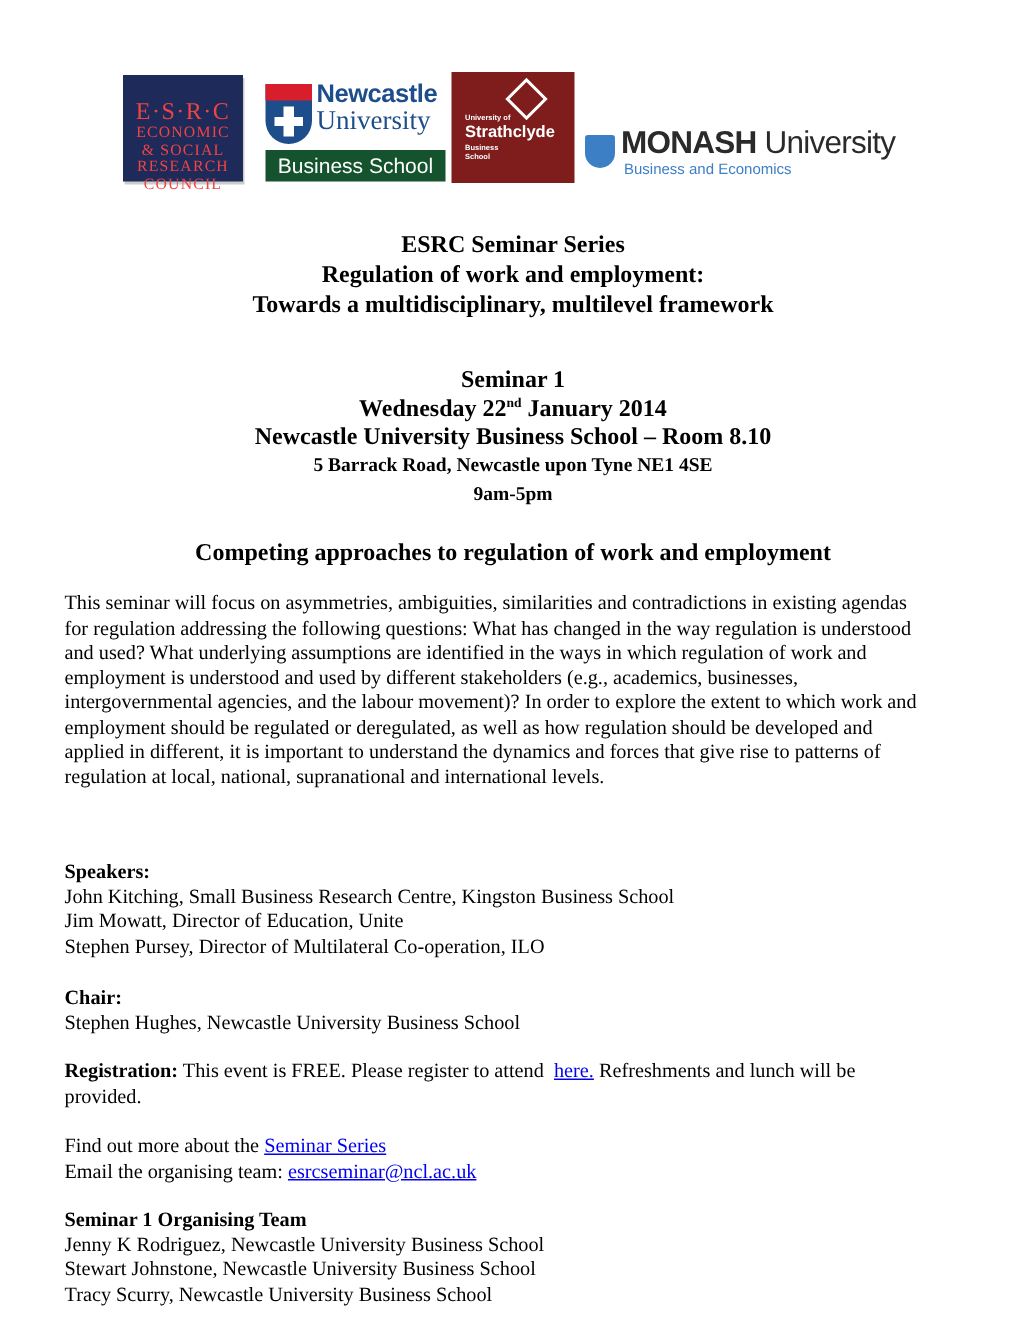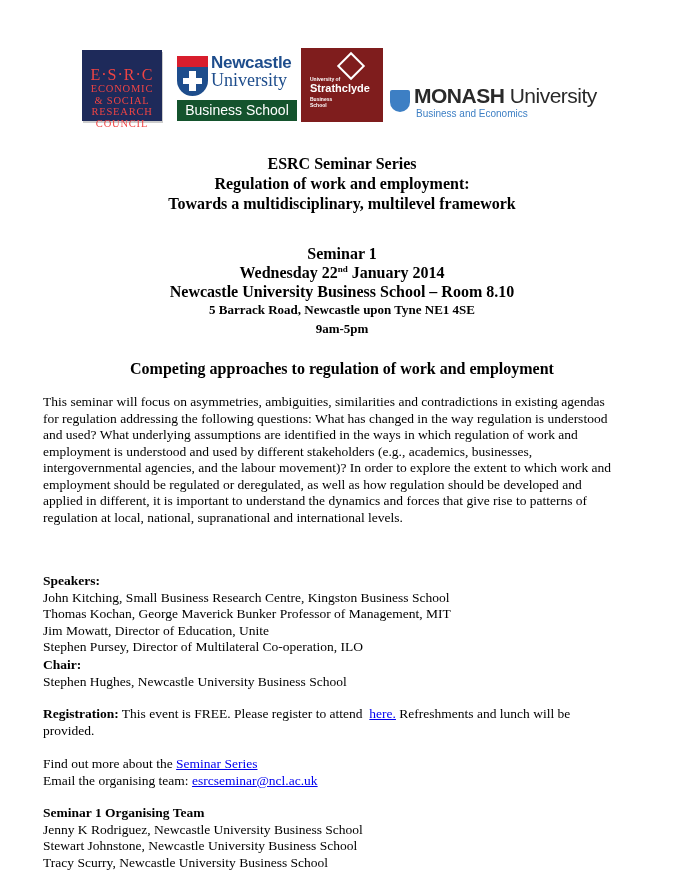--- a/index.html
+++ b/index.html
@@ -114,21 +114,20 @@
   <div class="line">employment is understood and used by different stakeholders (e.g., academics, businesses,</div>
   <div class="line">intergovernmental agencies, and the labour movement)? In order to explore the extent to which work and</div>
   <div class="line">employment should be regulated or deregulated, as well as how regulation should be developed and</div>
   <div class="line">applied in different, it is important to understand the dynamics and forces that give rise to patterns of</div>
   <div class="line">regulation at local, national, supranational and international levels.</div>
 </div>
 
 <div class="abs body" style="top:541px;margin-top:32px;">
   <div class="lbl line">Speakers:</div>
   <div class="line">John Kitching, Small Business Research Centre, Kingston Business School</div>
-  <div class="line">Thomas Kochan, George Maverick Bunker Professor of Management, MIT</div>
   <div class="line">Jim Mowatt, Director of Education, Unite</div>
   <div class="line">Stephen Pursey, Director of Multilateral Co-operation, ILO</div>
 </div>
 
 <div class="abs body" style="top:657px;">
   <div class="lbl line">Chair:</div>
   <div class="line">Stephen Hughes, Newcastle University Business School</div>
 </div>
 
 <div class="abs body" style="top:706px;">

